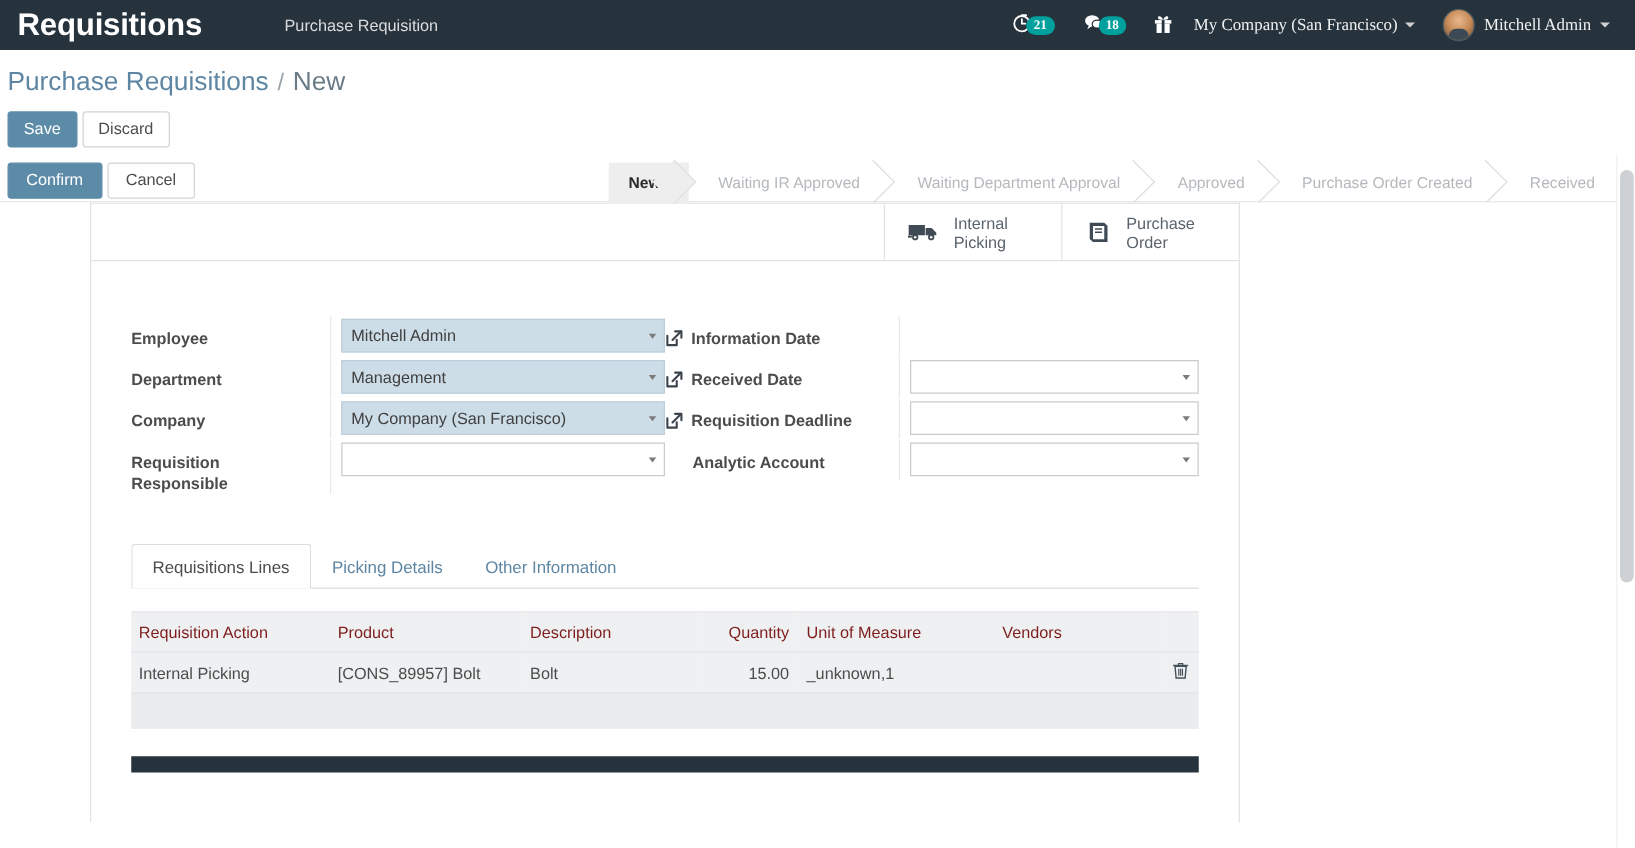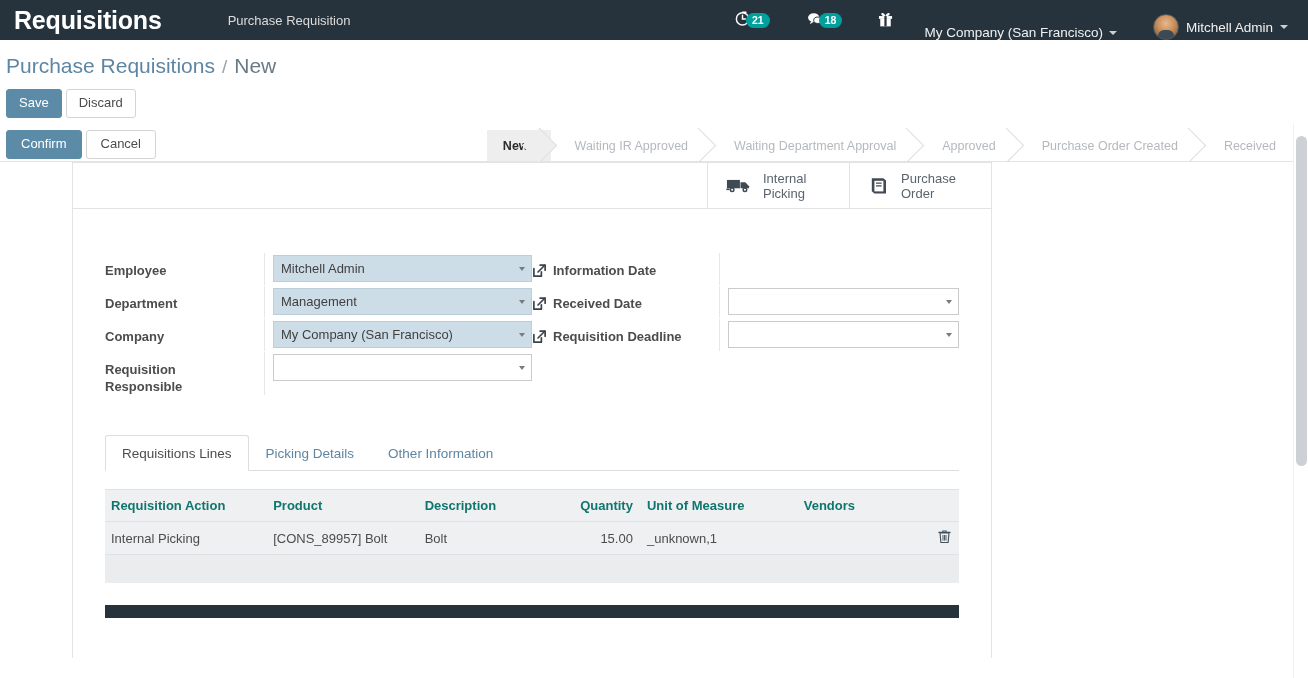--- a/index.html
+++ b/index.html
@@ -34,22 +34,23 @@
   }
   .nav-menu-item {
     font-size: 13px;
     color: #dcdcdc;
     padding: 6px 8px;
     cursor: pointer;
   }
   .nav-right {
     margin-left: auto;
     display: flex;
-    align-items: flex-end;
-    gap: 14px;
+    align-items: center;
+    gap: 0px;
+    font-family: Liberation Serif, serif;
   }
   .nav-icon-wrap {
     display: flex;
     align-items: center;
     padding: 0 11px;
     cursor: pointer;
     height: 40px;
   }
   .badge {
     background: #00a09d;
@@ -315,22 +316,22 @@
   .o2m { margin-top: 18px; }
   table.lines {
     width: 100%;
     border-collapse: collapse;
     font-size: 13px;
   }
   table.lines thead th {
     background: #eef0f2;
     border-top: 1px solid #dfe2e5;
     border-bottom: 1px solid #dfe2e5;
-    color: #0f766e;
-    font-weight: bold;
+    color: #7f1d1d;
+    font-weight: normal;
     text-align: left;
     padding: 8px 8px 8px 6px;
     font-size: 13px;
     white-space: nowrap;
   }
   table.lines thead th.num { text-align: right; }
   table.lines tbody td {
     background: #eef0f2;
     border-bottom: 1px solid #dfe2e5;
     padding: 7px 8px 7px 6px;
@@ -625,20 +626,33 @@
               <div class="fld-ctrl">
                 <div class="input-wrap">
                   <div class="input">
                     <span class="input-text"></span>
                   </div>
                   <span class="dd-caret"></span>
                 </div>
               </div>
             </div>
 
+            <div class="fld">
+              <div class="fld-label" style="padding-left:22px;">
+                <span>Analytic Account</span>
+              </div>
+              <div class="fld-ctrl">
+                <div class="input-wrap">
+                  <div class="input">
+                    <span class="input-text"></span>
+                  </div>
+                  <span class="dd-caret"></span>
+                </div>
+              </div>
+            </div>
           </div>
         </div>
       </div>
 
       <div class="notebook">
         <div class="tabs">
           <div class="tab active">Requisitions Lines</div>
           <div class="tab">Picking Details</div>
           <div class="tab">Other Information</div>
         </div>

